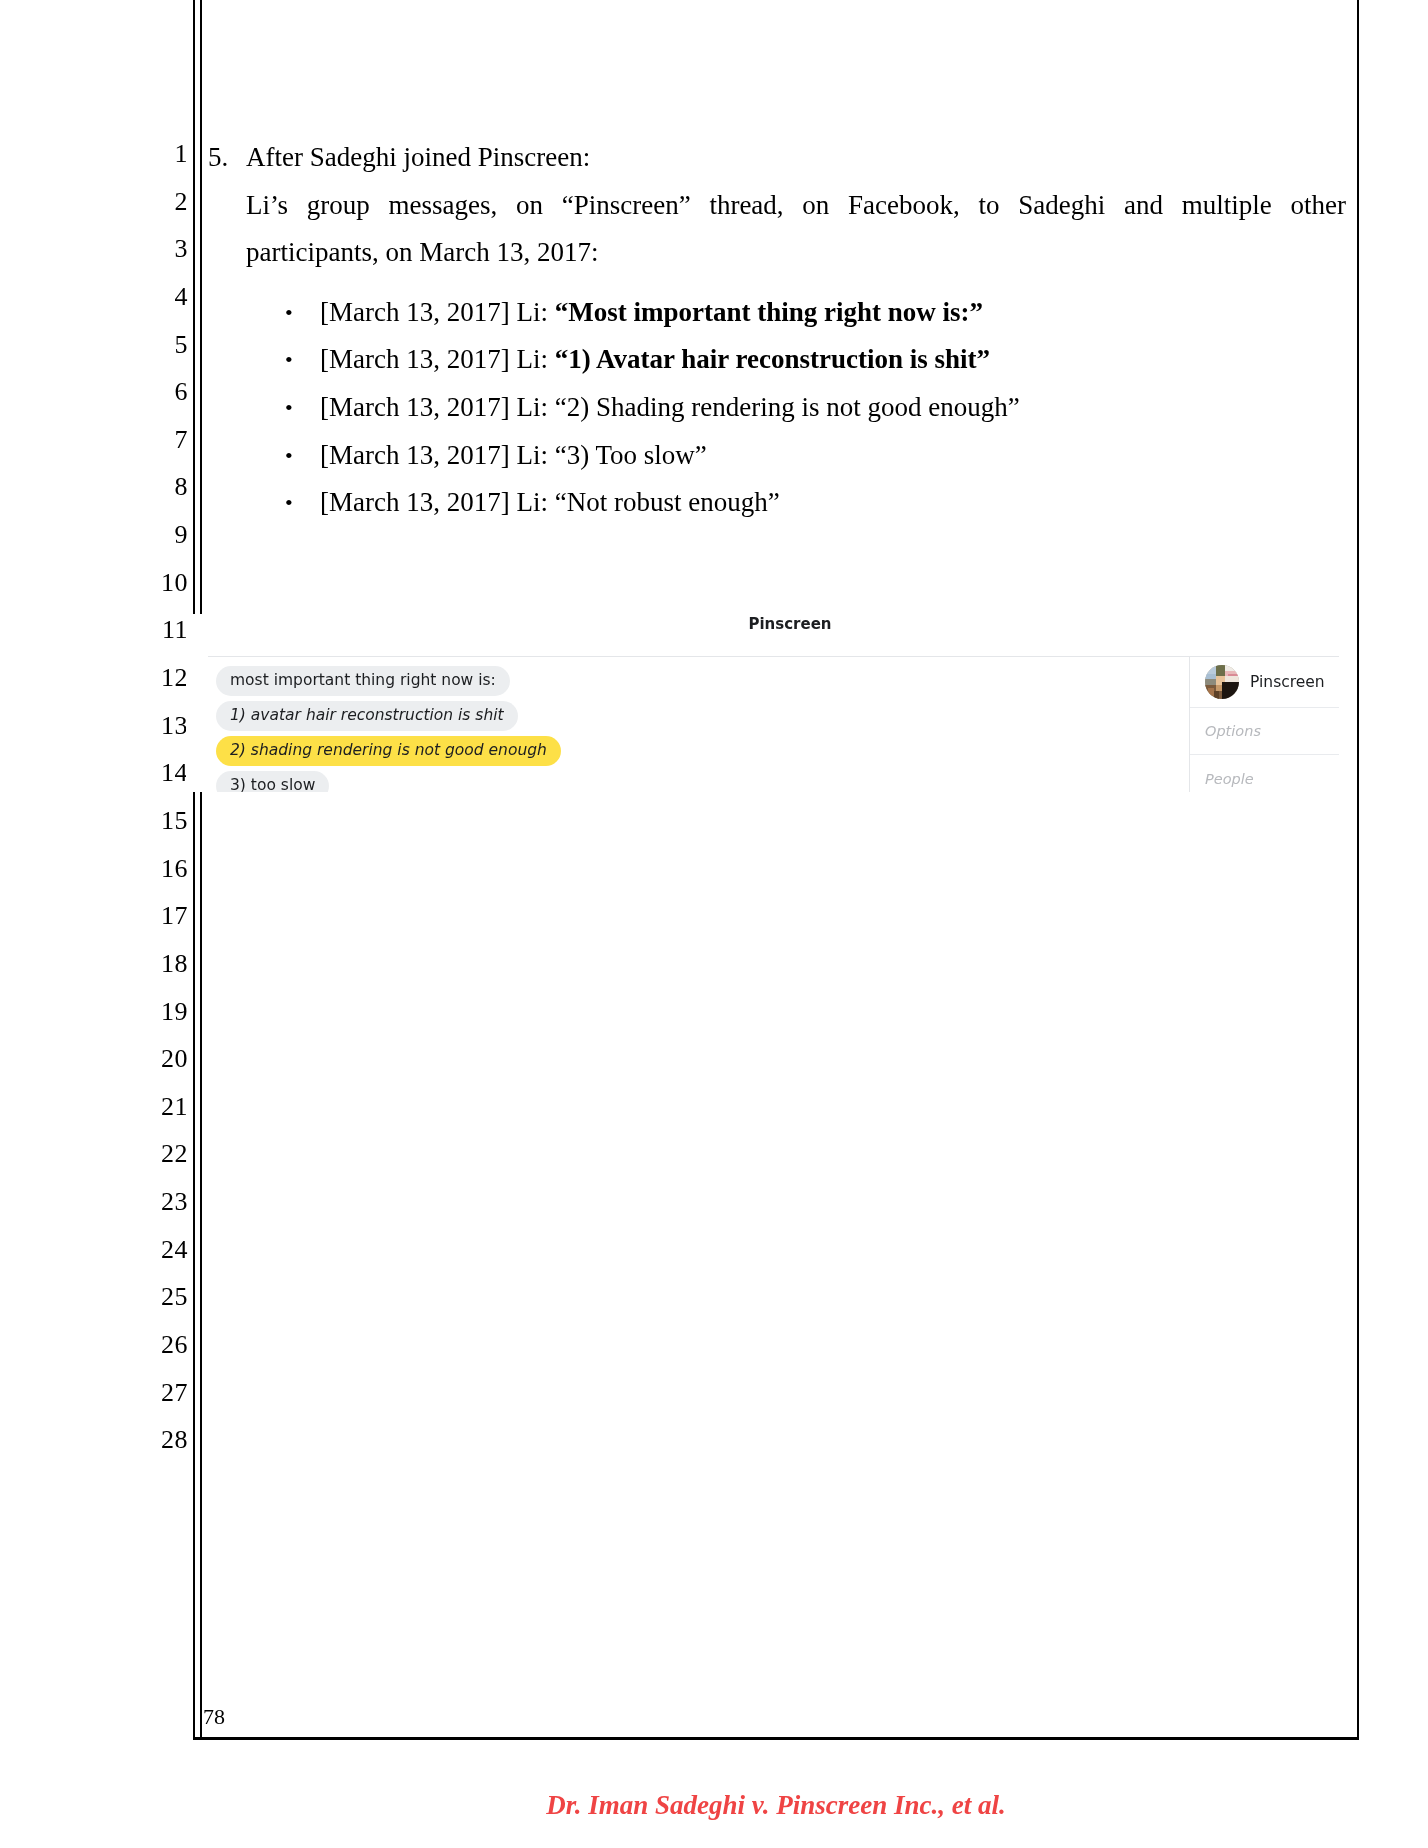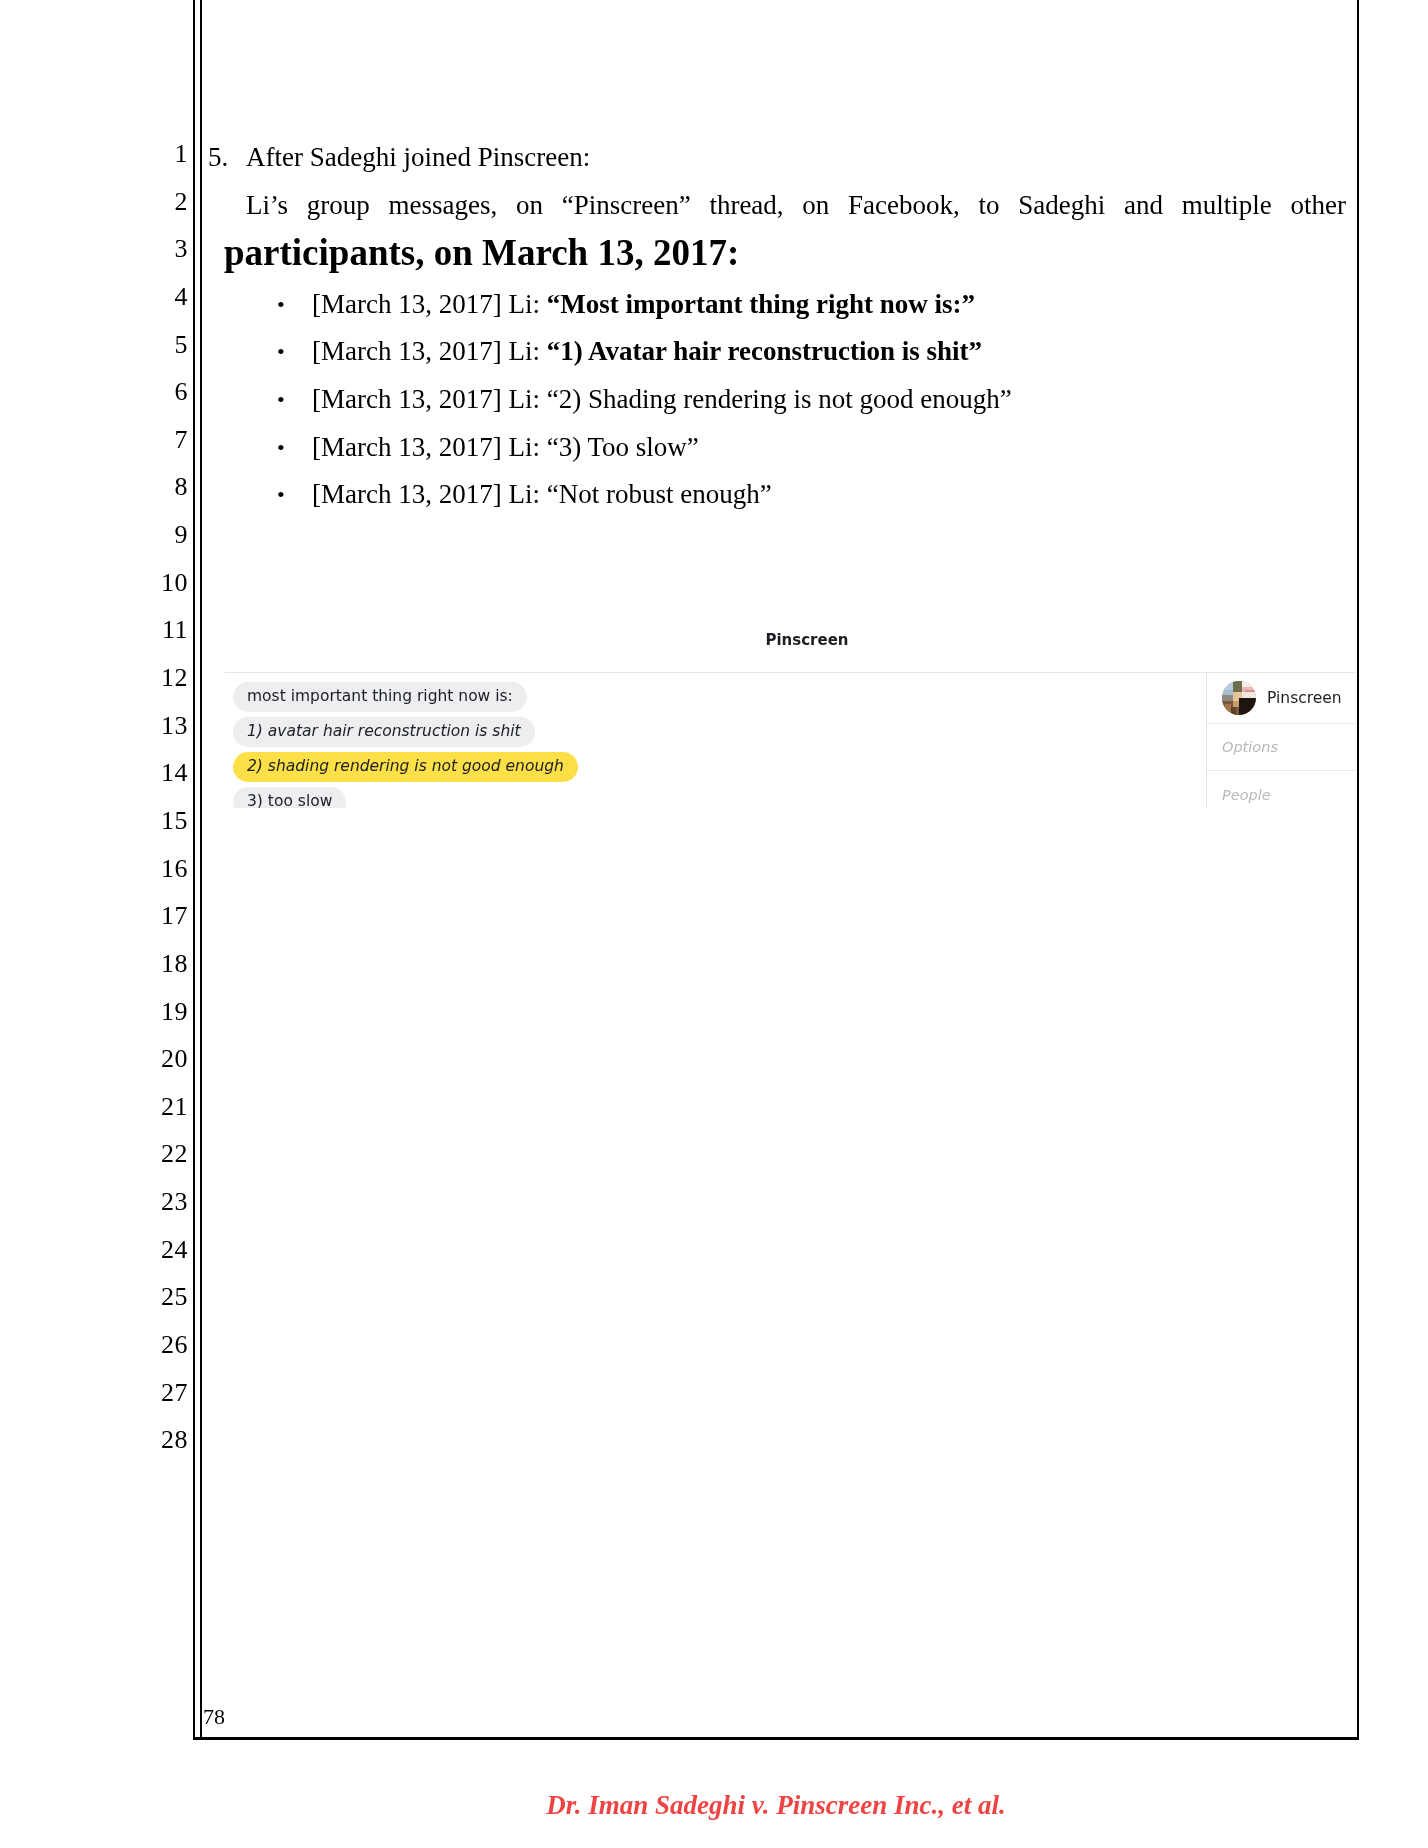--- a/index.html
+++ b/index.html
@@ -91,28 +91,27 @@
   }
   .para-just {
     font-size: 27px;
     line-height: 47.6px;
     text-align: justify;
     text-align-last: justify;
     margin-left: 38px;
     width: 1100px;
   }
   .para-last {
-    font-size: 37px;
+    font-size: 27px;
     line-height: 47.6px;
-    margin-left: 16px;
-    font-weight: bold;
+    margin-left: 38px;
   }
 
   .bullets {
-    margin: 4px;
+    margin: 12px;
     padding: 0;
     list-style: none;
   }
   .bullets li {
     position: relative;
     font-size: 27px;
     line-height: 47.6px;
     height: 47.6px;
     padding-left: 100px;
     white-space: nowrap;
@@ -122,28 +121,27 @@
     position: absolute;
     left: 65px;
     top: 0;
     font-size: 22px;
   }
   .bullets .b { font-weight: bold; }
 
   
   .shot {
     position: absolute;
-    left: 203px;
+    left: 186px;
     top: 614px;
     width: 1153px;
     height: 178px;
     background: #ffffff;
     font-family: "DejaVu Sans", "Liberation Sans", sans-serif;
     overflow: hidden;
-    margin-top: 16px;
   }
   .shot-title {
     position: absolute;
     left: 0;
     top: 0;
     width: 1153px;
     text-align: center;
     padding-left: 55px;
     box-sizing: border-box;
     font-size: 15px;

